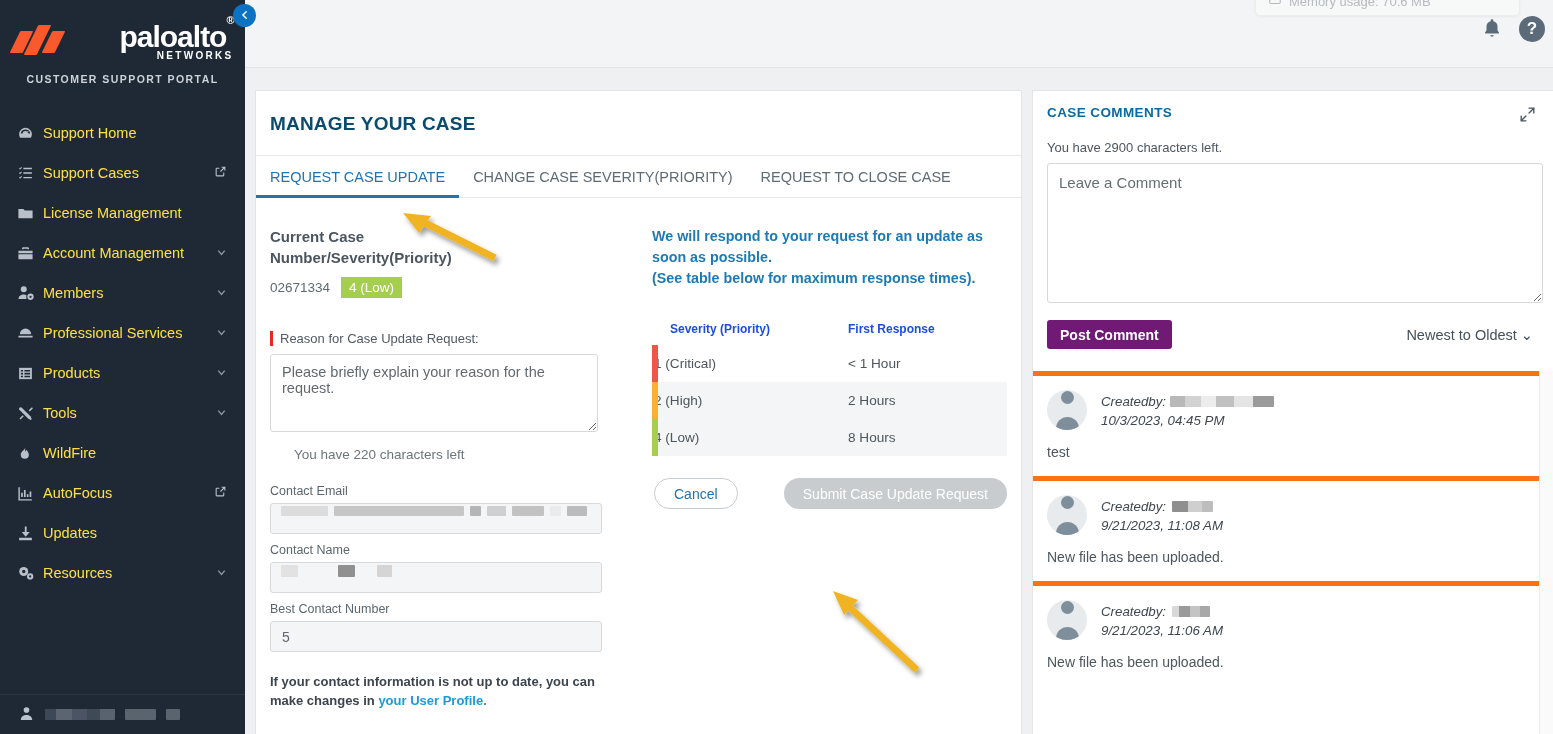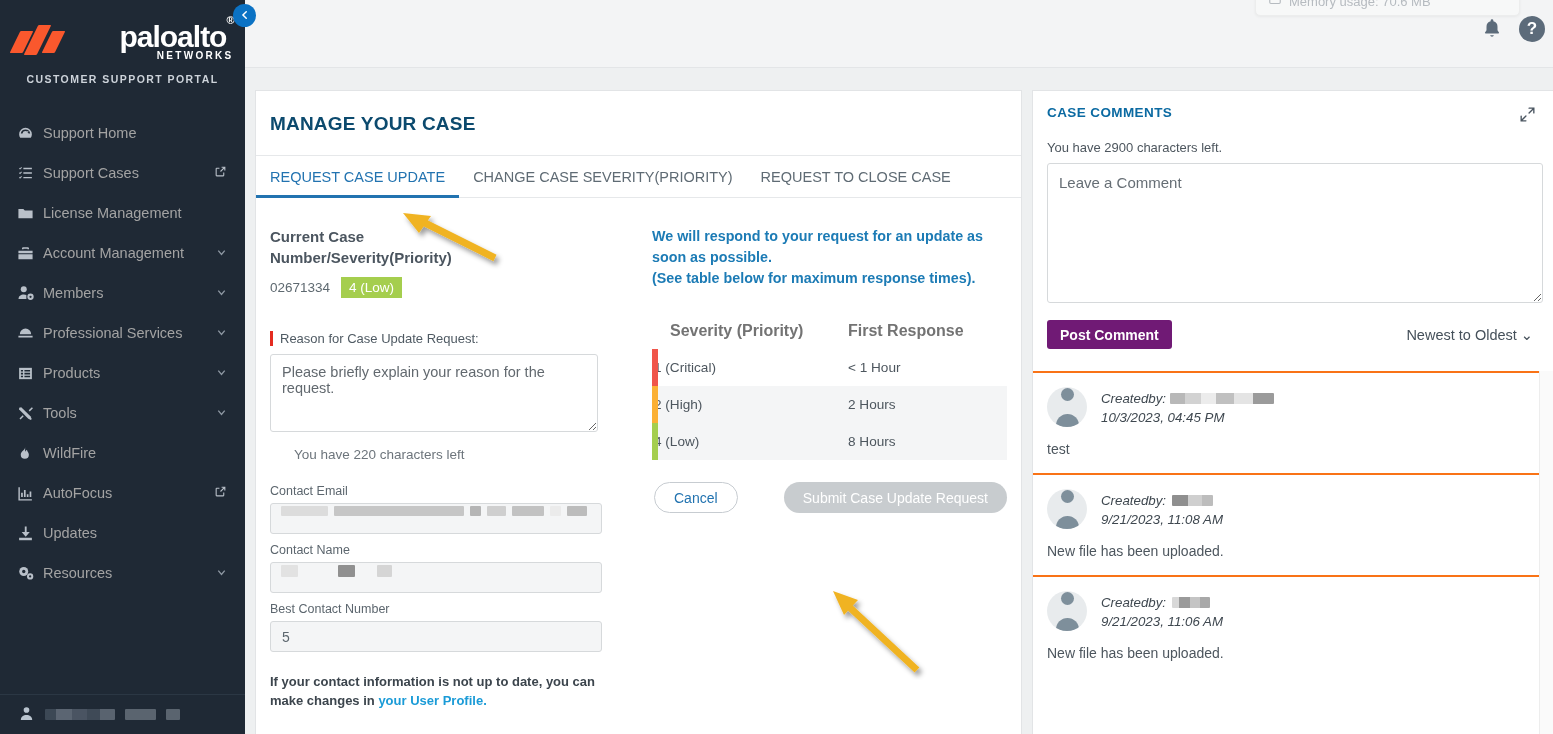--- a/index.html
+++ b/index.html
@@ -32,21 +32,21 @@
   .logo-word { font-size:30px; font-weight:bold; color:#fff; letter-spacing:-1px; line-height:28px; position:relative;}
   .logo-word sup{ font-size:11px; position:relative; top:-12px; }
   .logo-sub { font-size:10px; font-weight:bold; color:#fff; letter-spacing:2.3px; align-self:flex-end; margin-top:-1px;}
   .portal-title {
     text-align:center; font-size:10.5px; letter-spacing:1.45px;
     color:#cdd3da; font-weight:bold; margin-top:12px;
   }
   .nav { margin-top:22px; flex:1 1 auto; }
   .nav-item {
     display:flex; align-items:center; height:40px; padding:0 18px 0 17px;
-    color:#a3a3a3; font-size:14.5px; cursor:pointer; position:relative;
+    color:#fde047; font-size:14.5px; cursor:pointer; position:relative;
   }
   .nav-ico { width:26px; flex:0 0 26px; display:flex; align-items:center; color:#b9c0c9;}
   .nav-label { flex:1 1 auto; white-space:nowrap; }
   .nav-chev { font-size:10px; color:#8d97a2; }
   .nav-ext { color:#b9c0c9; }
   .sb-footer {
     height:40px; border-top:1px solid #2b3744; display:flex; align-items:center;
     padding:0 18px; gap:10px;
   }
   .redact { display:inline-block; border-radius:1px; }
@@ -127,21 +127,21 @@
   .redact-wrap { position:relative; }
   .redact-overlay { position:absolute; left:11px; top:8px; display:flex; align-items:center; gap:6px;}
   .note {
     font-size:13px; color:#3c454d; font-weight:bold; margin-top:20px; line-height:19px;
     width:330px;
   }
   .note a { color:#1a9bd7; text-decoration:none; }
 
   .resp-note { color:#1c7bb5; font-size:14.3px; font-weight:bold; line-height:21px; width:352px; }
   .sev-table { margin-top:33px; width:355px; }
-  .sev-head { display:flex; font-size:16px; font-weight:bold; color:#737373; padding-bottom:9px;}
+  .sev-head { display:flex; font-size:12px; font-weight:bold; color:#1d4ed8; padding-bottom:9px;}
   .sev-head .c1 { width:196px; padding-left:18px;}
   .sev-row { display:flex; align-items:center; height:37px; font-size:13.6px; color:#4d565e; }
   .sev-row.alt { background:#f4f5f6; }
   .sev-row .c1 { width:196px; padding-left:2px; position:relative; display:flex; align-items:center; height:100%;}
   .sev-bar { position:absolute; left:0; top:0; width:6px; height:100%; }
   .actions { display:flex; align-items:center; gap:8px; margin-top:22px; padding-left:2px;justify-content:space-between;}
   .btn-cancel {
     height:31px; padding:0 19px; border-radius:16px; border:1px solid #c7ccd1; background:#fff;
     color:#2273b0; font-size:14px; font-family:"Liberation Sans",sans-serif; cursor:pointer;
   }
@@ -162,21 +162,21 @@
     resize:vertical; outline:none;
   }
   .cmt-ta::placeholder { color:#666e75; }
   .cmt-actions { display:flex; align-items:center; justify-content:space-between; padding:14px 20px 0 14px; }
   .btn-post {
     background:#701a75; color:#fff; border:none; border-radius:3px; height:29px; padding:0 13px;
     font-size:14px; font-weight:bold; font-family:"Liberation Sans",sans-serif; cursor:pointer;
   }
   .sort-sel { font-size:14.5px; color:#45505a; cursor:pointer; }
   .cmt-list { margin-top:22px; position:relative; }
-  .cmt-item { padding:14px 16px 16px 14px; border-top:2px solid #f97316; display:block; }
+  .cmt-item { padding:14px 16px 16px 14px; border-top:5px solid #f97316; display:block; }
   .cmt-item:first-child { border-top:1px solid #e3eaef; }
   .cmt-top { display:flex; gap:14px; align-items:flex-start; }
   .avatar {
     width:40px; height:40px; border-radius:50%; background:#e8ebed; flex:0 0 40px;
     display:flex; align-items:flex-end; justify-content:center; overflow:hidden;
   }
   .av-head { width:13px; height:13px; border-radius:50%; background:#7e8f9b; position:relative; top:-13px;}
   .av-body { width:23px; height:13px; border-radius:12px 12px 0 0; background:#7e8f9b; position:absolute; bottom:0;}
   .avatar-inner { position:relative; width:40px; height:40px; display:flex; align-items:center; justify-content:center;}
   .cmt-meta { font-size:13.3px; color:#3f4850; font-style:italic; line-height:19px; padding-top:2px;}

